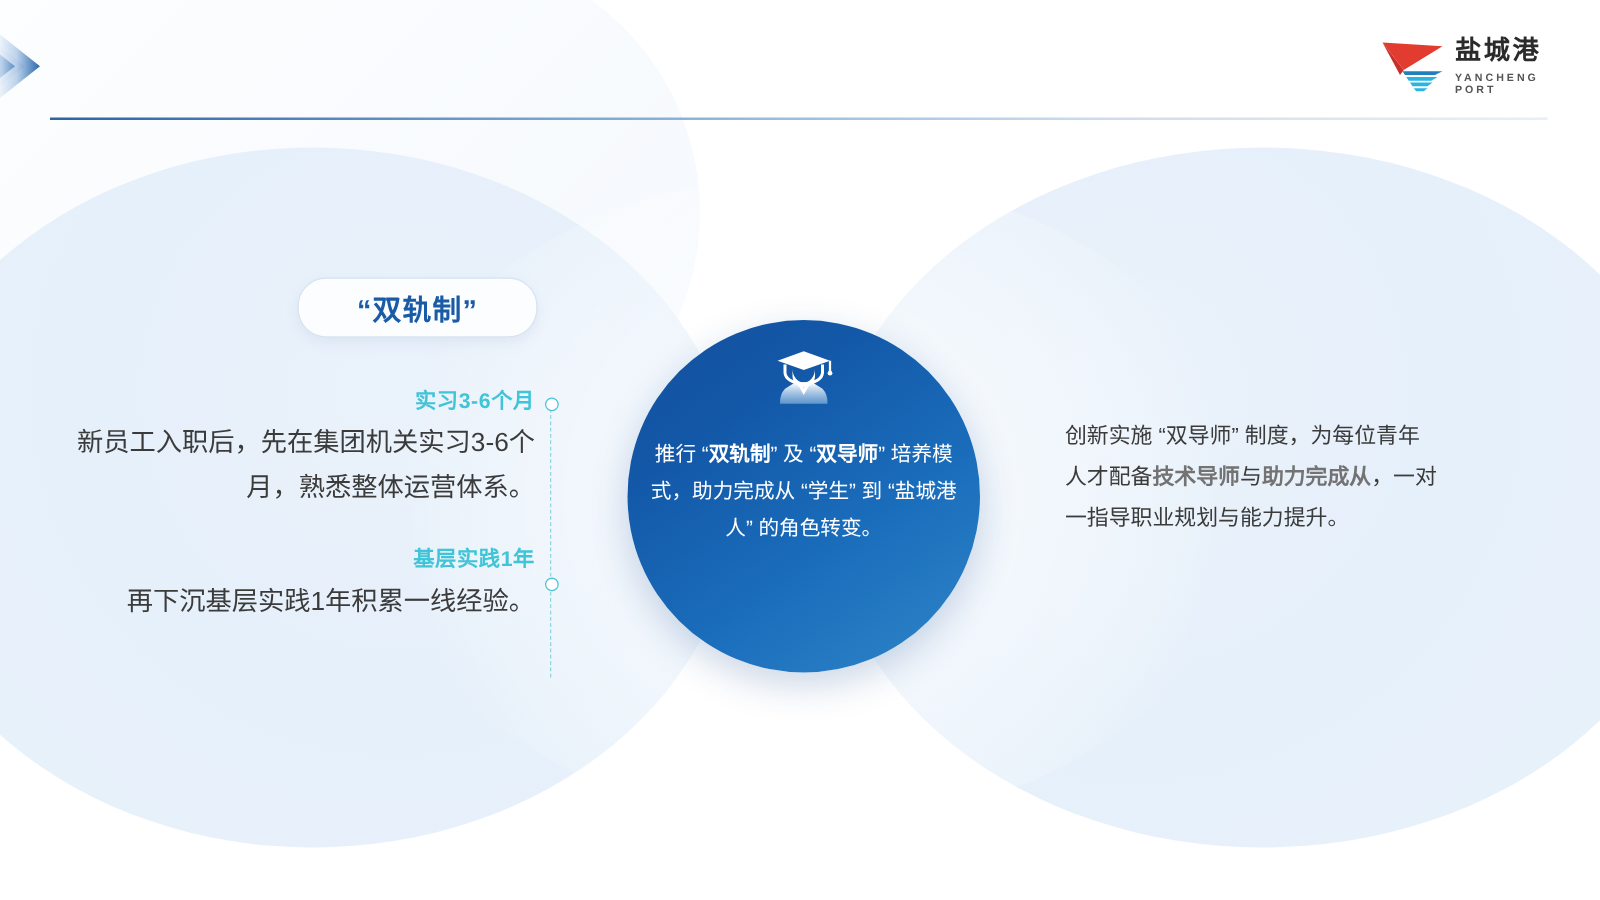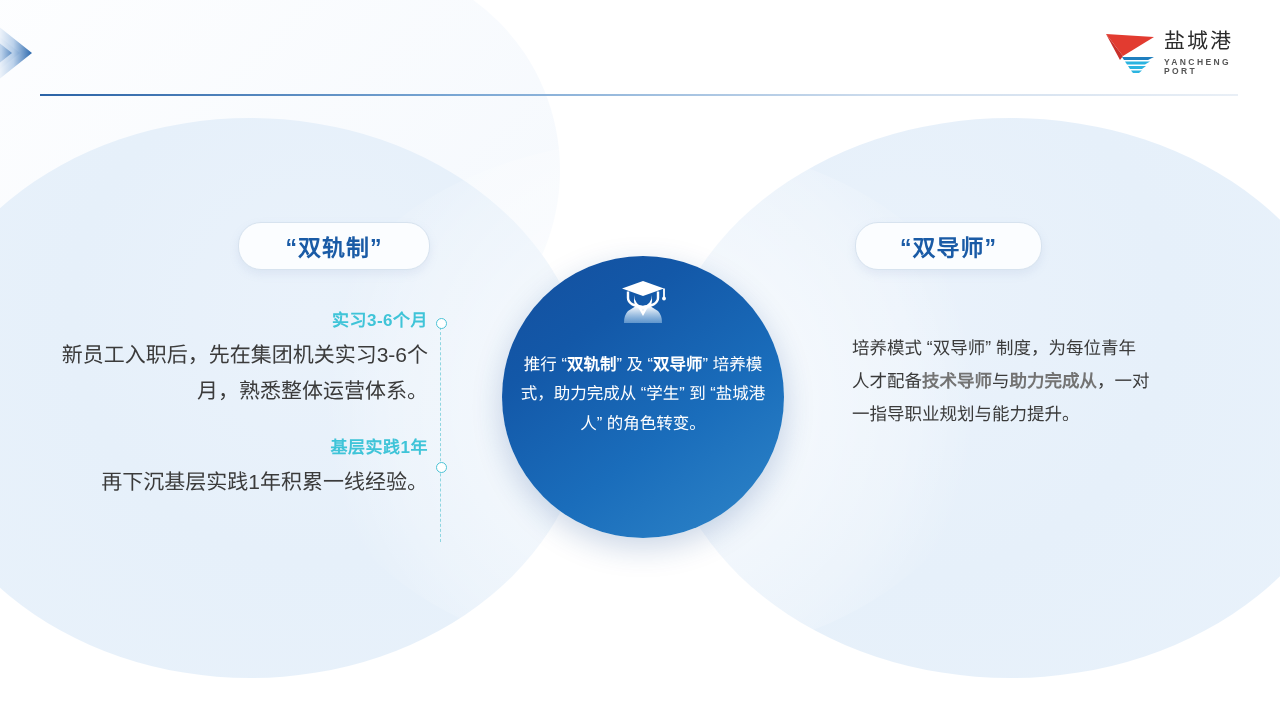--- a/index.html
+++ b/index.html
@@ -49,21 +49,21 @@
   }
   .title-rule{
     position:absolute;left:40px;top:94px;width:1198px;height:2px;
     background:linear-gradient(90deg,#2b63a6 0%, #7aa7d4 35%, #cddced 70%, #e9eff6 100%);
   }
 
   
   .logo{position:absolute;right:36px;top:28px;width:146px;height:52px;}
   .logo-mark{position:absolute;left:0;top:2px;width:60px;height:46px;}
   .logo-cn{
-    position:absolute;left:66px;top:2px;font-size:21px;font-weight:normal;
+    position:absolute;left:66px;top:2px;font-size:21px;font-weight:bold;
     color:#2b2b2b;letter-spacing:2px;line-height:1;
   }
   .logo-en{
     position:absolute;left:66px;top:30px;font-size:8.5px;font-weight:bold;
     color:#555;letter-spacing:2.4px;line-height:1;
   }
 
   
   .center-circle{
     position:absolute;left:502px;top:256px;width:282px;height:282px;border-radius:50%;
@@ -197,22 +197,21 @@
       <circle cx="50" cy="22.5" r="1.9" fill="#ffffff"></circle>
       <path d="M20 19 a9 11 0 0 0 18 0 L38 25 a9 9 0 0 1 -18 0 Z" fill="#ffffff"></path>
       <path d="M29 33 L22 30 L14 35 a10 14 0 0 0 -4 12 L48 47 a10 14 0 0 0 -4 -12 L36 30 Z" fill="url(#gBody)"></path>
       <path d="M24 31 L29 40 L34 31 L32 30 L29 35 L26 30 Z" fill="#ffffff"></path>
     </svg>
     <div class="center-text">
       <span>推行 “</span><b>双轨制</b><span>” 及 “</span><b>双导师</b><span>” 培养模式，助力完成从 “学生” 到 “盐城港人” 的角色转变。</span>
     </div>
   </div>
 
-  <div class="pill pill-right">“双导师”</div>
 
   <div class="right-col">
     <div class="r-body">
-      <span>培养模式 “双导师” 制度，为每位青年人才配备</span><span class="hl">技术导师</span><span>与</span><span class="hl">助力完成从</span><span>，一对一指导职业规划与能力提升。</span>
+      <span>创新实施 “双导师” 制度，为每位青年人才配备</span><span class="hl">技术导师</span><span>与</span><span class="hl">助力完成从</span><span>，一对一指导职业规划与能力提升。</span>
     </div>
   </div>
 
 
 </div>
 
 </body></html>

